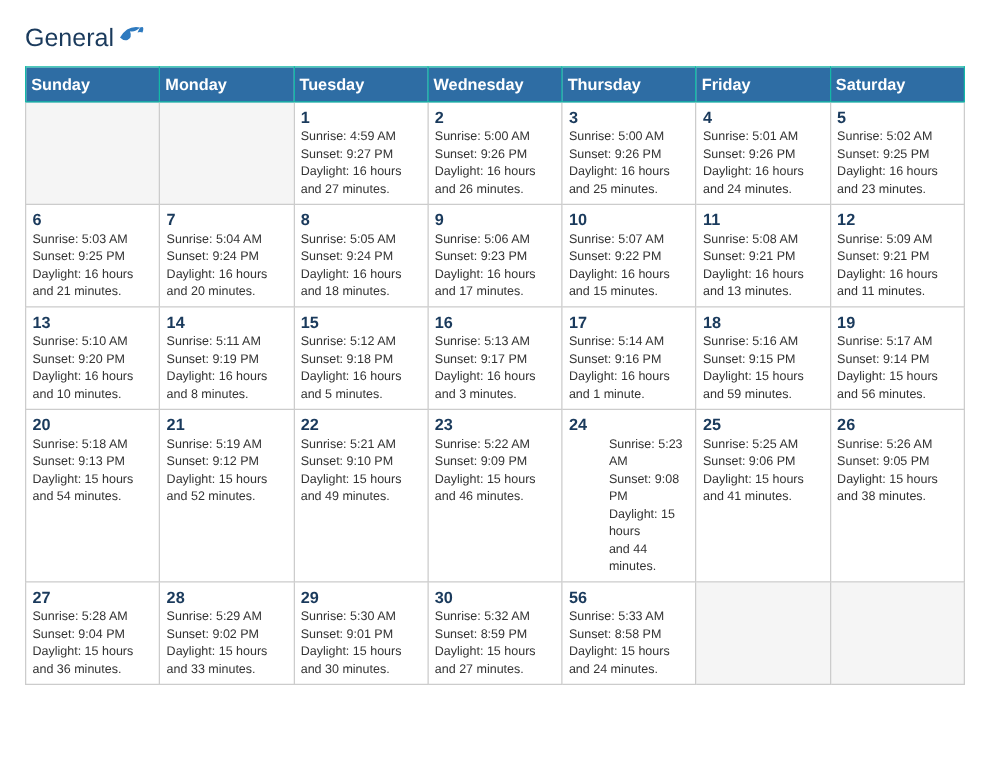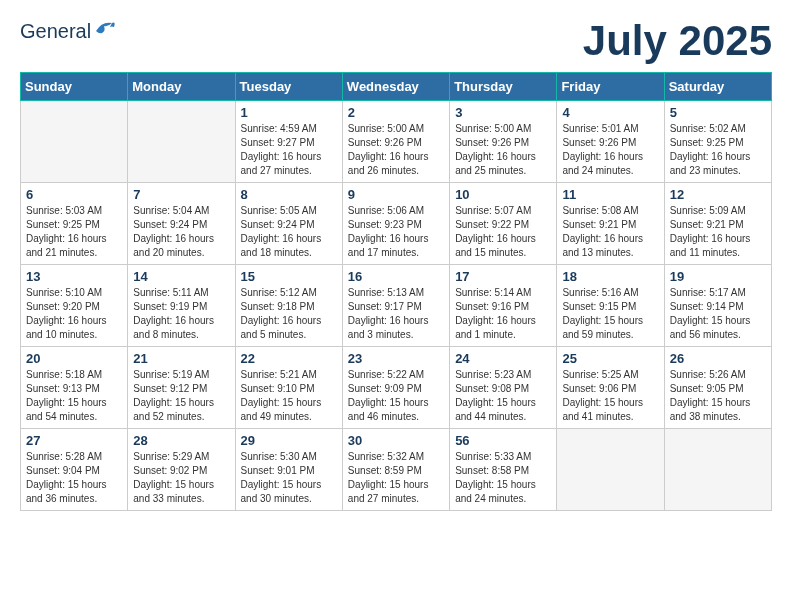--- a/index.html
+++ b/index.html
@@ -82,21 +82,20 @@
         <span style="display:inline-block;margin-left:3px;margin-top:-6px;">
           <svg width="22" height="16" viewBox="0 0 22 16">
             <path d="M2 12 Q8 2 18 4 Q14 8 10 7 Q12 12 8 14 Q5 15 2 12Z" fill="#2e7abf"></path>
             <path d="M18 4 Q22 2 20 8 Q18 7 16 8 Q17 6 18 4Z" fill="#2e7abf"></path>
           </svg>
         </span>
       </div>
     </div>
   </div>
   <div class="title-section">
-    <div class="month-year">July 2025</div>
   </div>
 </div>
 
 <table class="calendar">
   <thead>
     <tr>
     <th>Sunday</th>
         <th>Monday</th>
         <th>Tuesday</th>
         <th>Wednesday</th>
@@ -271,21 +270,21 @@
         </td>
         <td>
           <div class="day-num">23</div>
           <div class="day-info" style="white-space: pre-line;">Sunrise: 5:22 AM
 Sunset: 9:09 PM
 Daylight: 15 hours
 and 46 minutes.</div>
         </td>
         <td>
           <div class="day-num">24</div>
-          <div class="day-info" style="white-space: pre-line;">Sunrise: 5:23 AM
+          <div class="day-info" style="white-space: pre-line; margin-left: 32px;">Sunrise: 5:23 AM
 Sunset: 9:08 PM
 Daylight: 15 hours
 and 44 minutes.</div>
         </td>
         <td>
           <div class="day-num">25</div>
           <div class="day-info" style="white-space: pre-line;">Sunrise: 5:25 AM
 Sunset: 9:06 PM
 Daylight: 15 hours
 and 41 minutes.</div>

